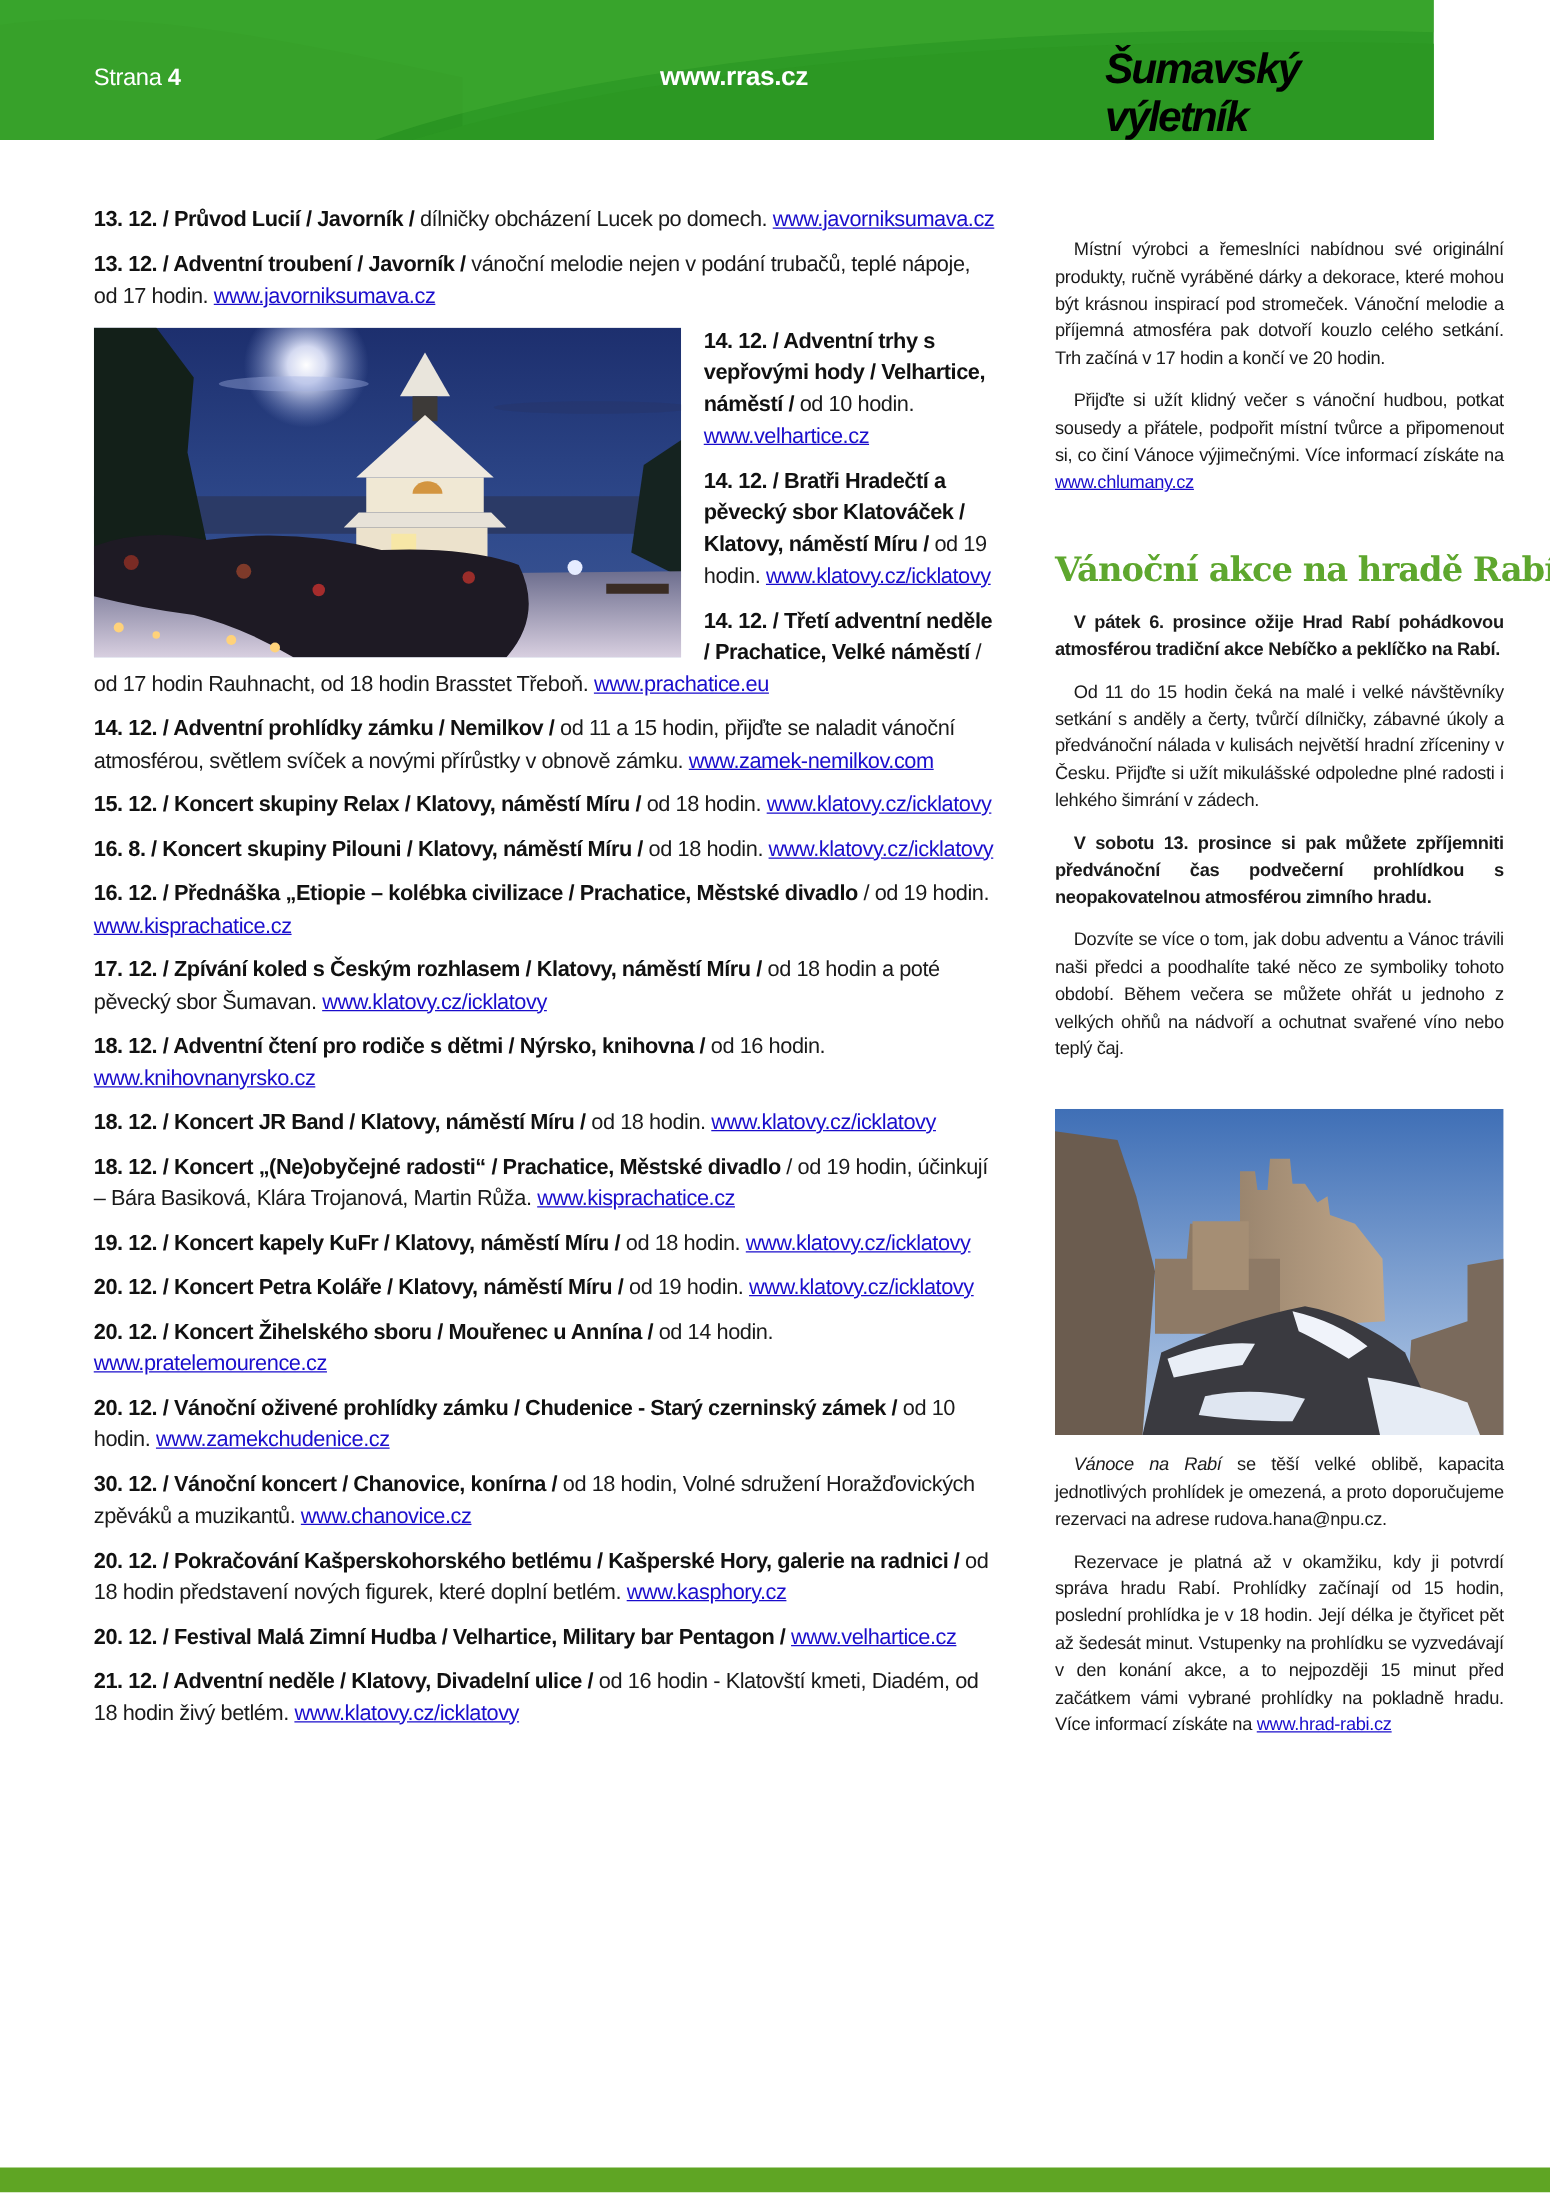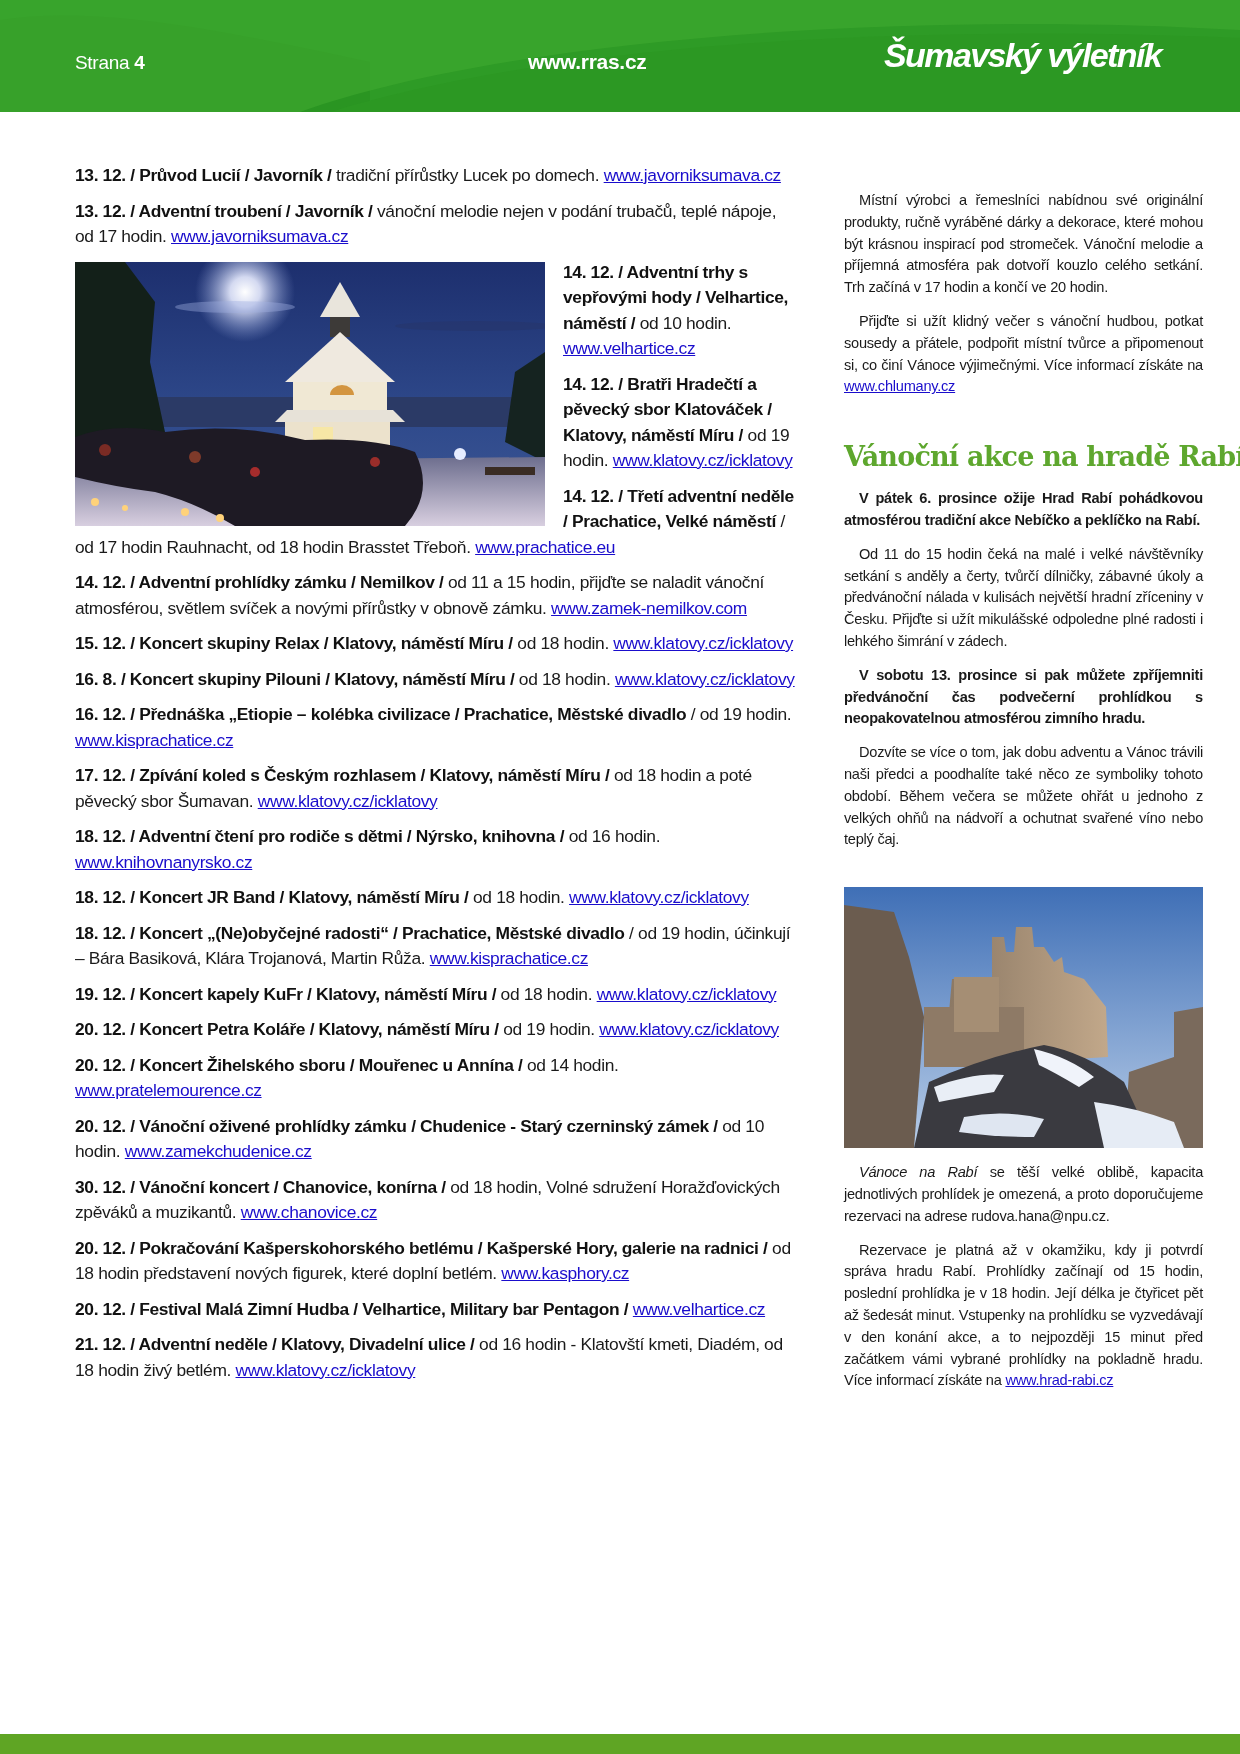--- a/index.html
+++ b/index.html
@@ -1,25 +1,25 @@
 <!DOCTYPE html>
 <html><head>
   <meta charset="utf-8">
   <style>
     * { box-sizing: border-box; margin: 0; padding: 0; }
     html, body { width: 1240px; height: 1754px; background: #ffffff; overflow: hidden; }
     body { position: relative; font-family: "Liberation Sans", "DejaVu Sans", sans-serif; color: #1a1a1a; }
 
     
-    .header { position: absolute; left: 0; top: 0; width: 1240px; height: 112px; background: #2e9b26; overflow: hidden; }
+    .header { position: absolute; left: 0; top: 0; width: 1147px; height: 112px; background: #2e9b26; overflow: hidden; }
     .header svg.bg { position: absolute; left: 0; top: 0; }
     .header .page-label { position: absolute; left: 75px; top: 52px; font-size: 19px; color: #ffffff; font-family: "Liberation Sans", sans-serif; letter-spacing: -0.3px; }
     .header .page-label b { font-weight: bold; }
     .header .site-url { position: absolute; left: 500px; top: 50px; font-size: 21px; color: #ffffff; font-weight: bold; font-family: "Liberation Sans", sans-serif; letter-spacing: -0.3px; margin-left: 28px; }
-    .header .brand { position: absolute; left: 884px; top: 36px; font-size: 34px; color: #ffffff; font-weight: bold; font-style: italic; font-family: "Liberation Sans", sans-serif; letter-spacing: -1.6px; }
+    .header .brand { position: absolute; left: 884px; top: 36px; font-size: 34px; color: #000000; font-weight: bold; font-style: italic; font-family: "Liberation Sans", sans-serif; letter-spacing: -1.6px; }
 
     
     .footer { position: absolute; left: 0; top: 1734px; width: 1240px; height: 20px; background: #5fa524; }
 
     
     .left-col { position: absolute; left: 75px; top: 163px; width: 722px; font-family: "Liberation Sans", sans-serif; font-size: 17.4px; line-height: 25.5px; color: #1a1a1a; letter-spacing: -0.35px; }
     .event { margin-bottom: 10px; }
     .event b { font-weight: bold; color: #111; }
     a.link { color: #1a0dcc; text-decoration: underline; }
 
@@ -46,21 +46,21 @@
   <div class="page-label">
     <span>Strana</span>
     <b>4</b>
   </div>
   <div class="site-url">www.rras.cz</div>
   <div class="brand">Šumavský výletník</div>
 </div>
 
 <div class="left-col">
   <div class="event">
-    <b>13. 12. / Průvod Lucií / Javorník /</b><span> tradiční přírůstky Lucek po domech. </span><a class="link">www.javorniksumava.cz</a>
+    <b>13. 12. / Průvod Lucií / Javorník /</b><span> dílničky obcházení Lucek po domech. </span><a class="link">www.javorniksumava.cz</a>
   </div>
   <div class="event">
     <b>13. 12. / Adventní troubení / Javorník /</b><span> vánoční melodie nejen v podání trubačů, teplé nápoje, od 17 hodin. </span><a class="link">www.javorniksumava.cz</a>
   </div>
 
   <div class="float-wrap">
     <div class="photo-chapel" title="Noční setkání u kaple pod měsícem na Javorníku">
       <svg width="470" height="264" viewBox="0 0 470 264">
         <defs>
           <linearGradient id="sky" x1="0" y1="0" x2="0" y2="1">

